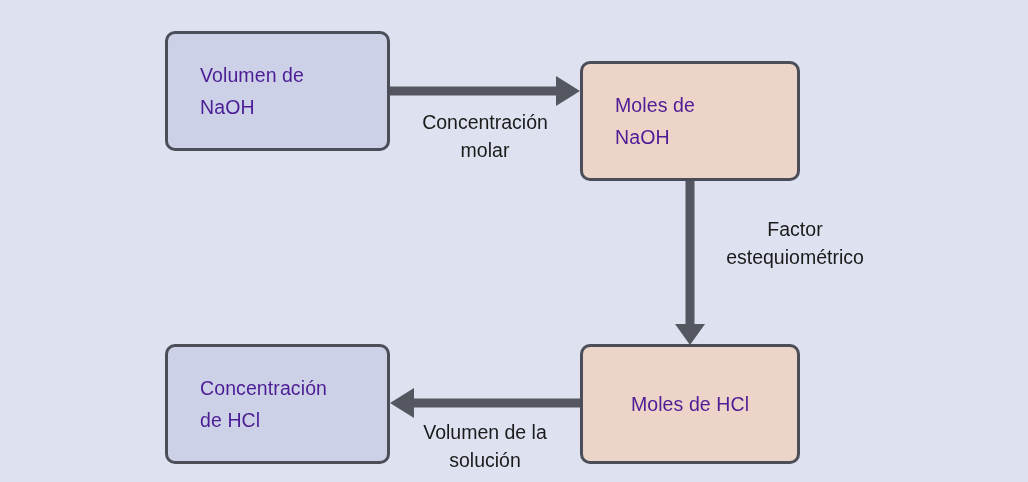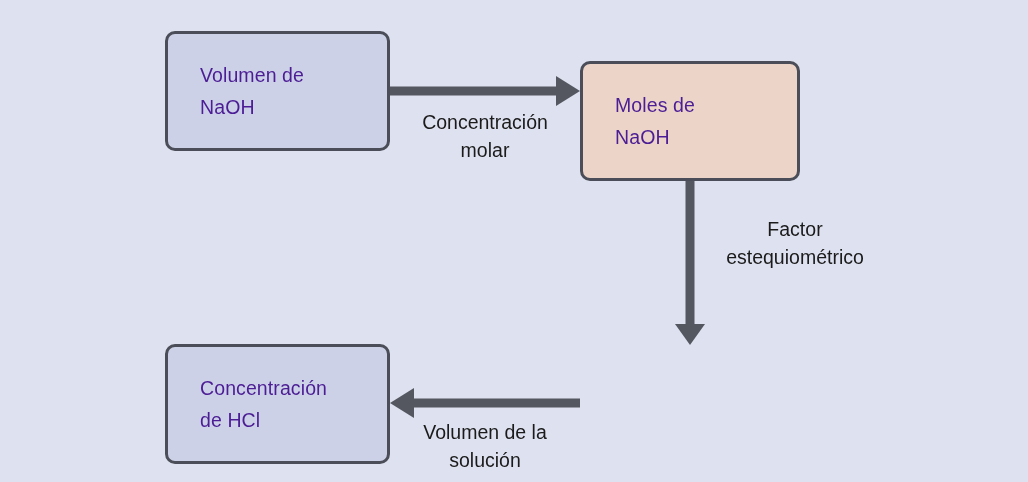--- a/index.html
+++ b/index.html
@@ -111,20 +111,23 @@
   <div class="node fill-blue" id="node-volumen-naoh">
     <span class="node-label">Volumen de
 NaOH</span>
   </div>
 
   <div class="node fill-peach" id="node-moles-naoh">
     <span class="node-label">Moles de
 NaOH</span>
   </div>
 
+  <div class="node fill-peach center-text" id="node-moles-hcl">
+    <span class="node-label">Moles de HCl</span>
+  </div>
 
   <div class="node fill-blue" id="node-conc-hcl">
     <span class="node-label">Concentración
 de HCl</span>
   </div>
 
   <div class="edge-label" id="label-concentracion-molar">Concentración
 molar</div>
 
   <div class="edge-label" id="label-volumen-solucion">Volumen de la

